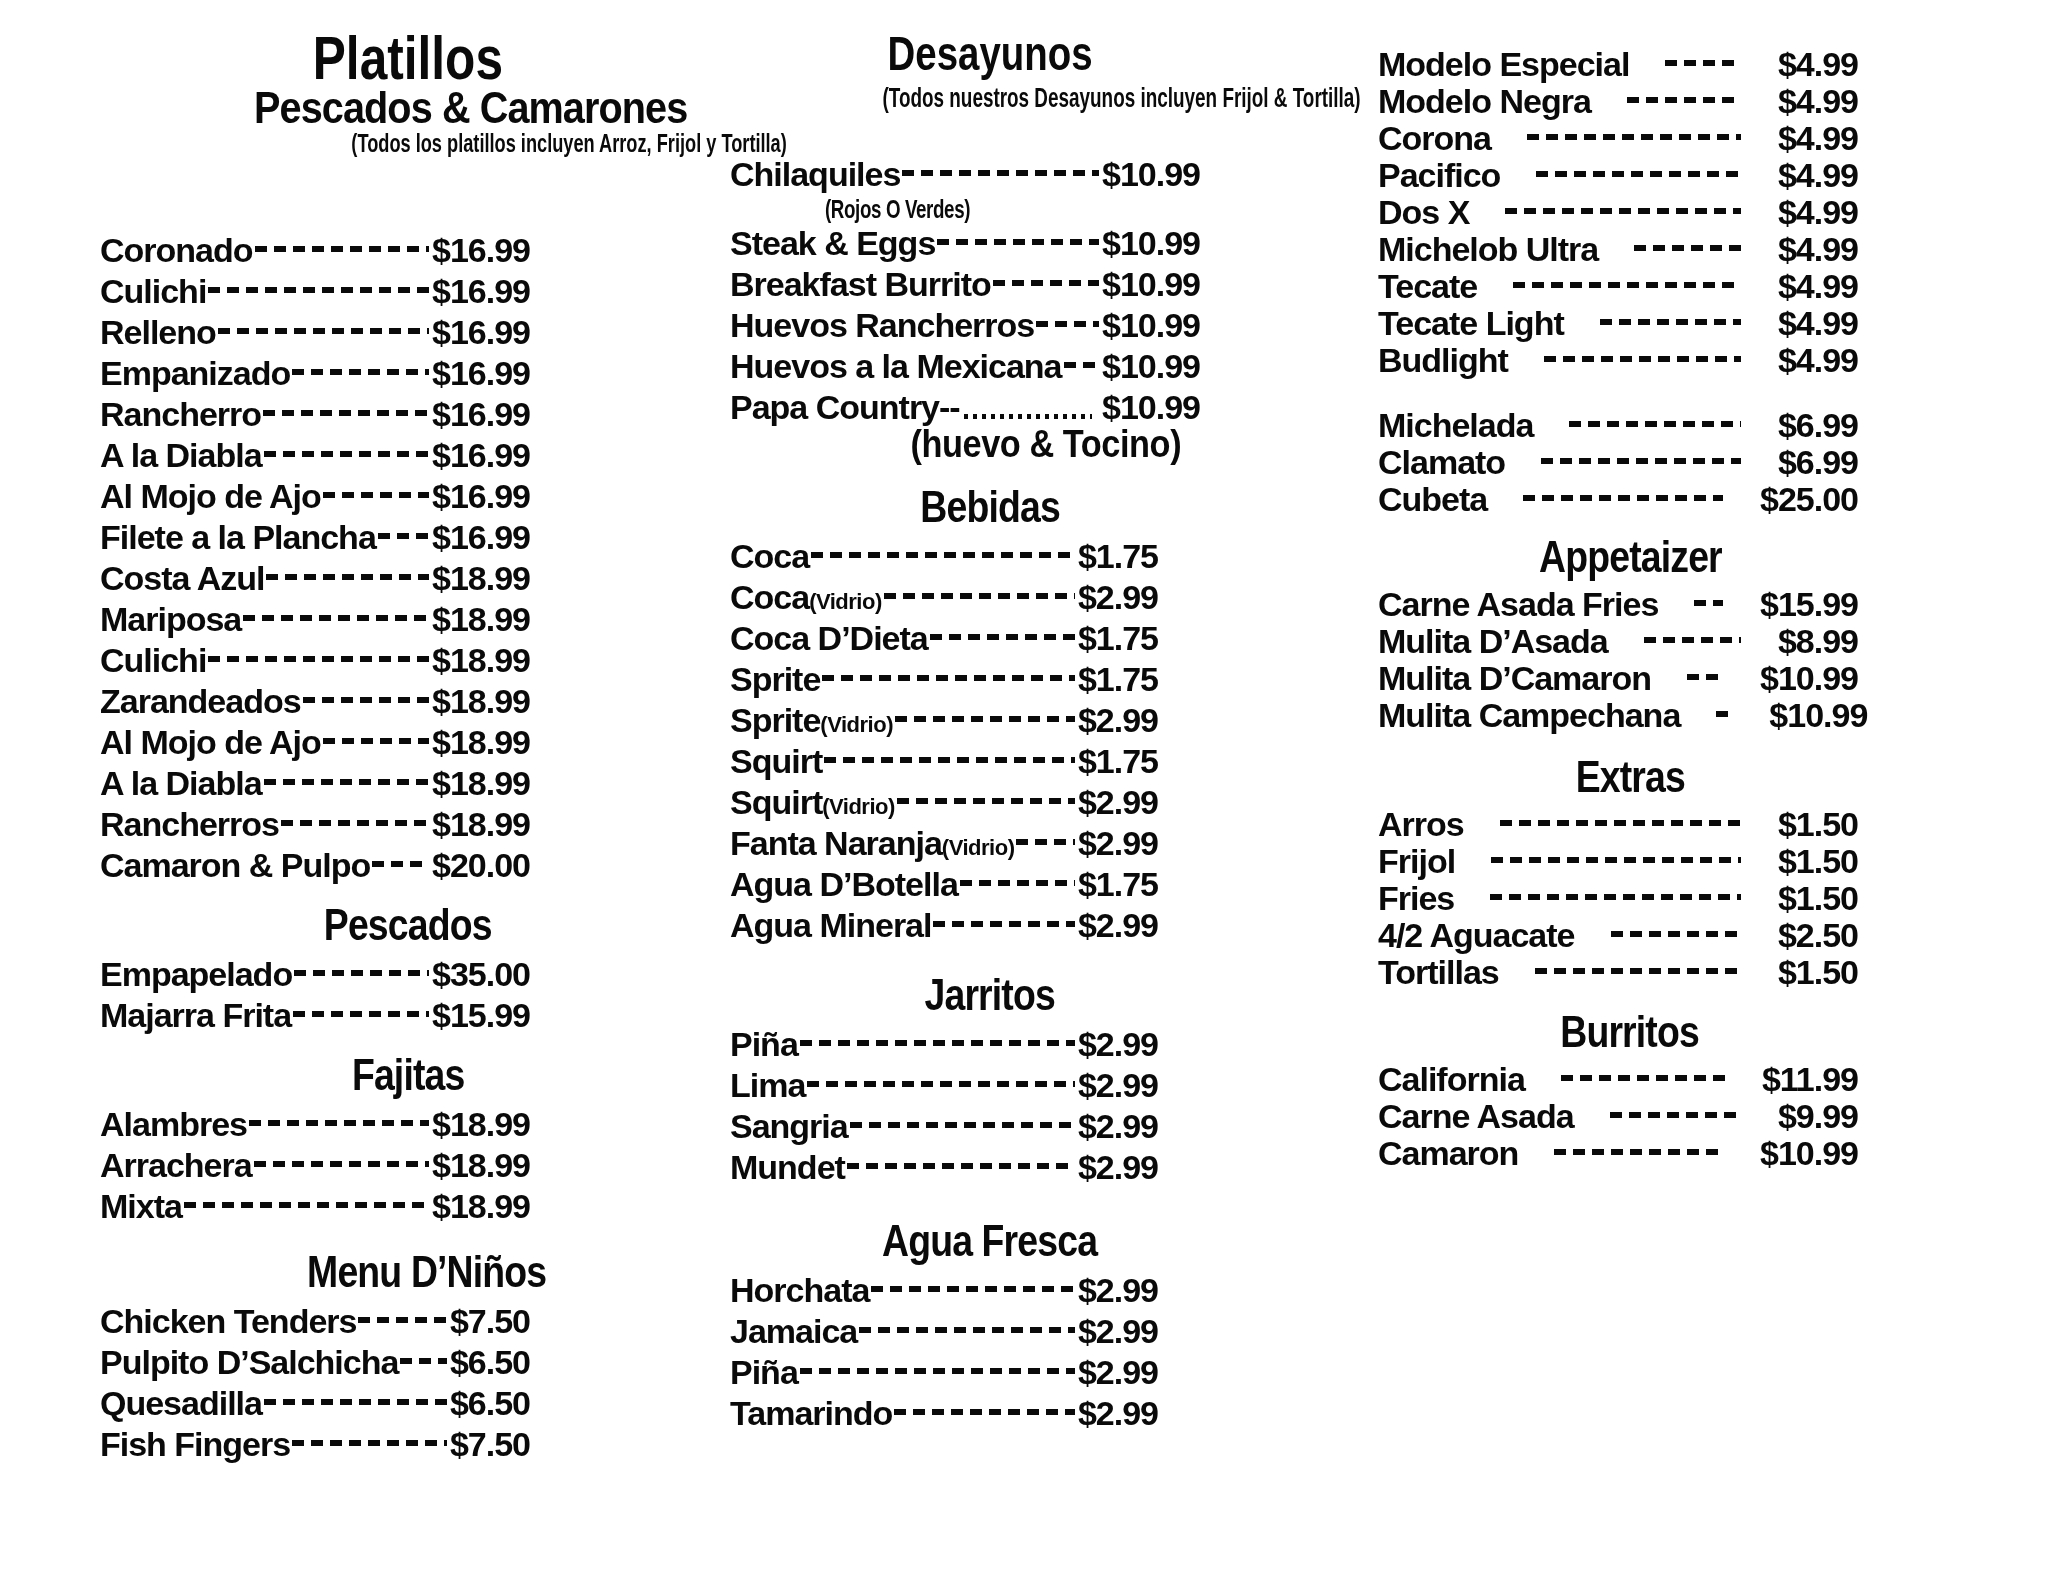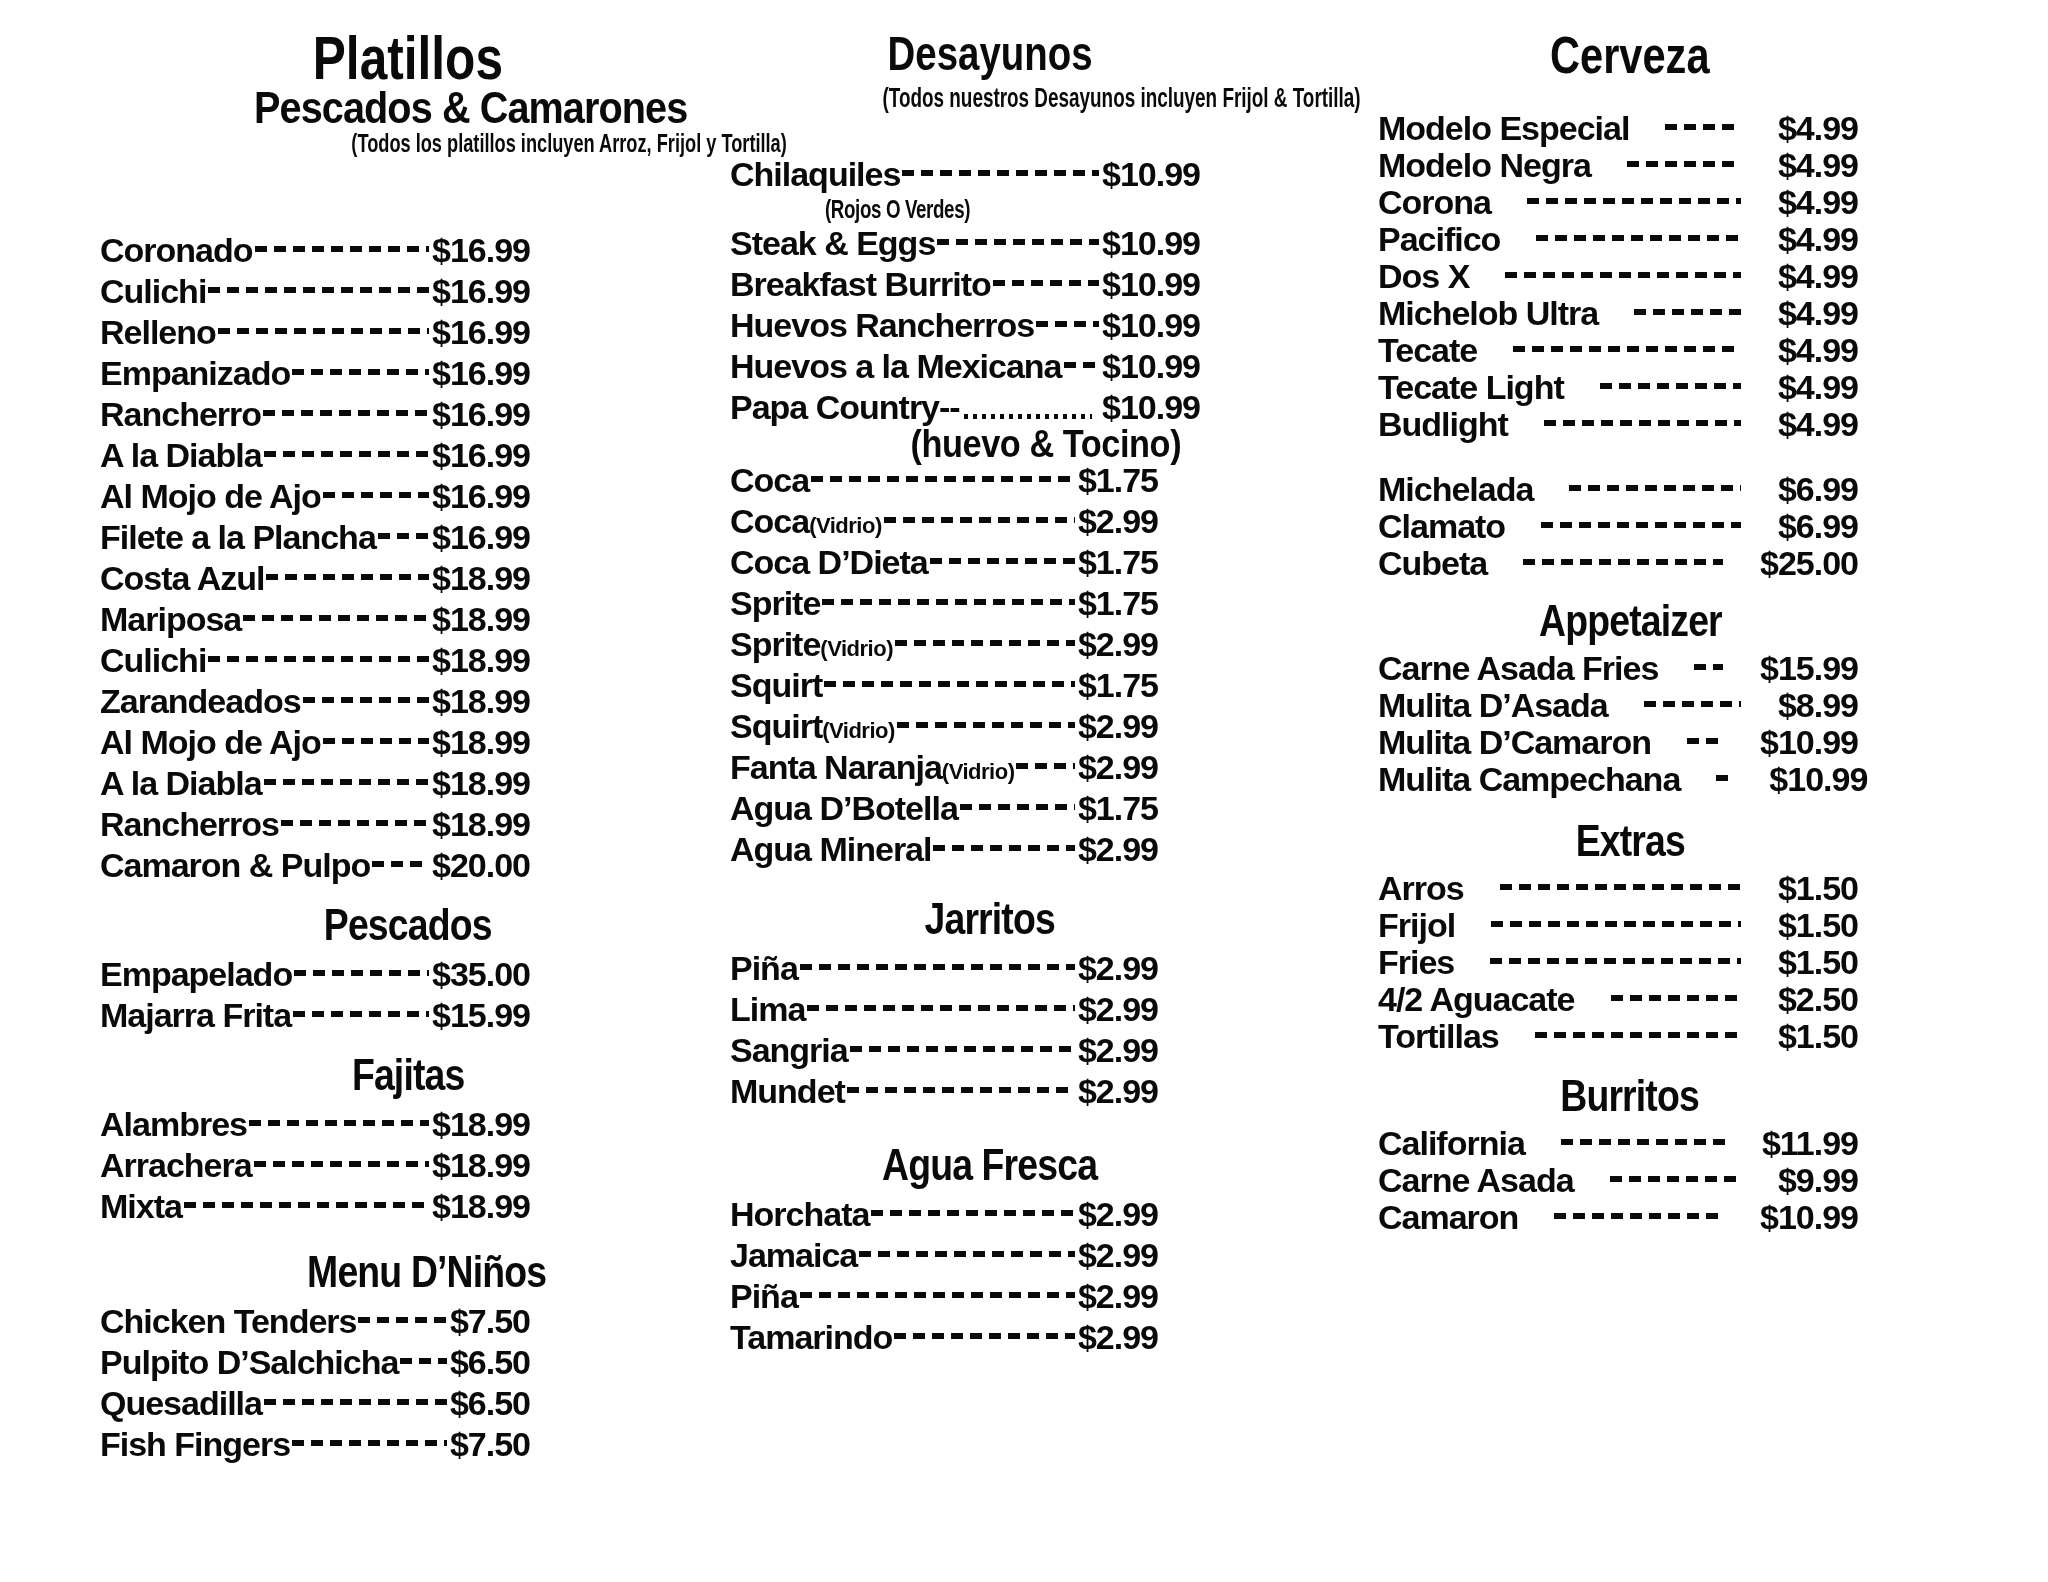--- a/index.html
+++ b/index.html
@@ -251,20 +251,21 @@
           <span class="price">$10.99</span>
         </div>
         <div class="row">
           <span class="name"><span>Papa Country--</span></span>
           <div class="leader dots"></div>
           <span class="price">$10.99</span>
         </div>
         <div class="subnote center"><span>(huevo &amp; Tocino)</span></div>
       </div>
       <div class="section sec1">
+        <div class="heading"><span class="hh">Bebidas</span></div>
         <div class="row">
           <span class="name"><span>Coca</span></span>
           <div class="leader"></div>
           <span class="price">$1.75</span>
         </div>
         <div class="row">
           <span class="name"><span>Coca</span><span class="suffix">(Vidrio)</span></span>
           <div class="leader"></div>
           <span class="price">$2.99</span>
         </div>
@@ -350,21 +351,20 @@
           <span class="price">$2.99</span>
         </div>
         <div class="row">
           <span class="name"><span>Tamarindo</span></span>
           <div class="leader"></div>
           <span class="price">$2.99</span>
         </div>
       </div>
     </div>
     <div class="col col2">
-      <div class="menu-title"><span class="tt">Cerveza</span></div>
       <div class="section sec0">
         <div class="row">
           <span class="name"><span>Modelo Especial</span></span>
           <div class="leader"></div>
           <span class="price">$4.99</span>
         </div>
         <div class="row">
           <span class="name"><span>Modelo Negra</span></span>
           <div class="leader"></div>
           <span class="price">$4.99</span>

